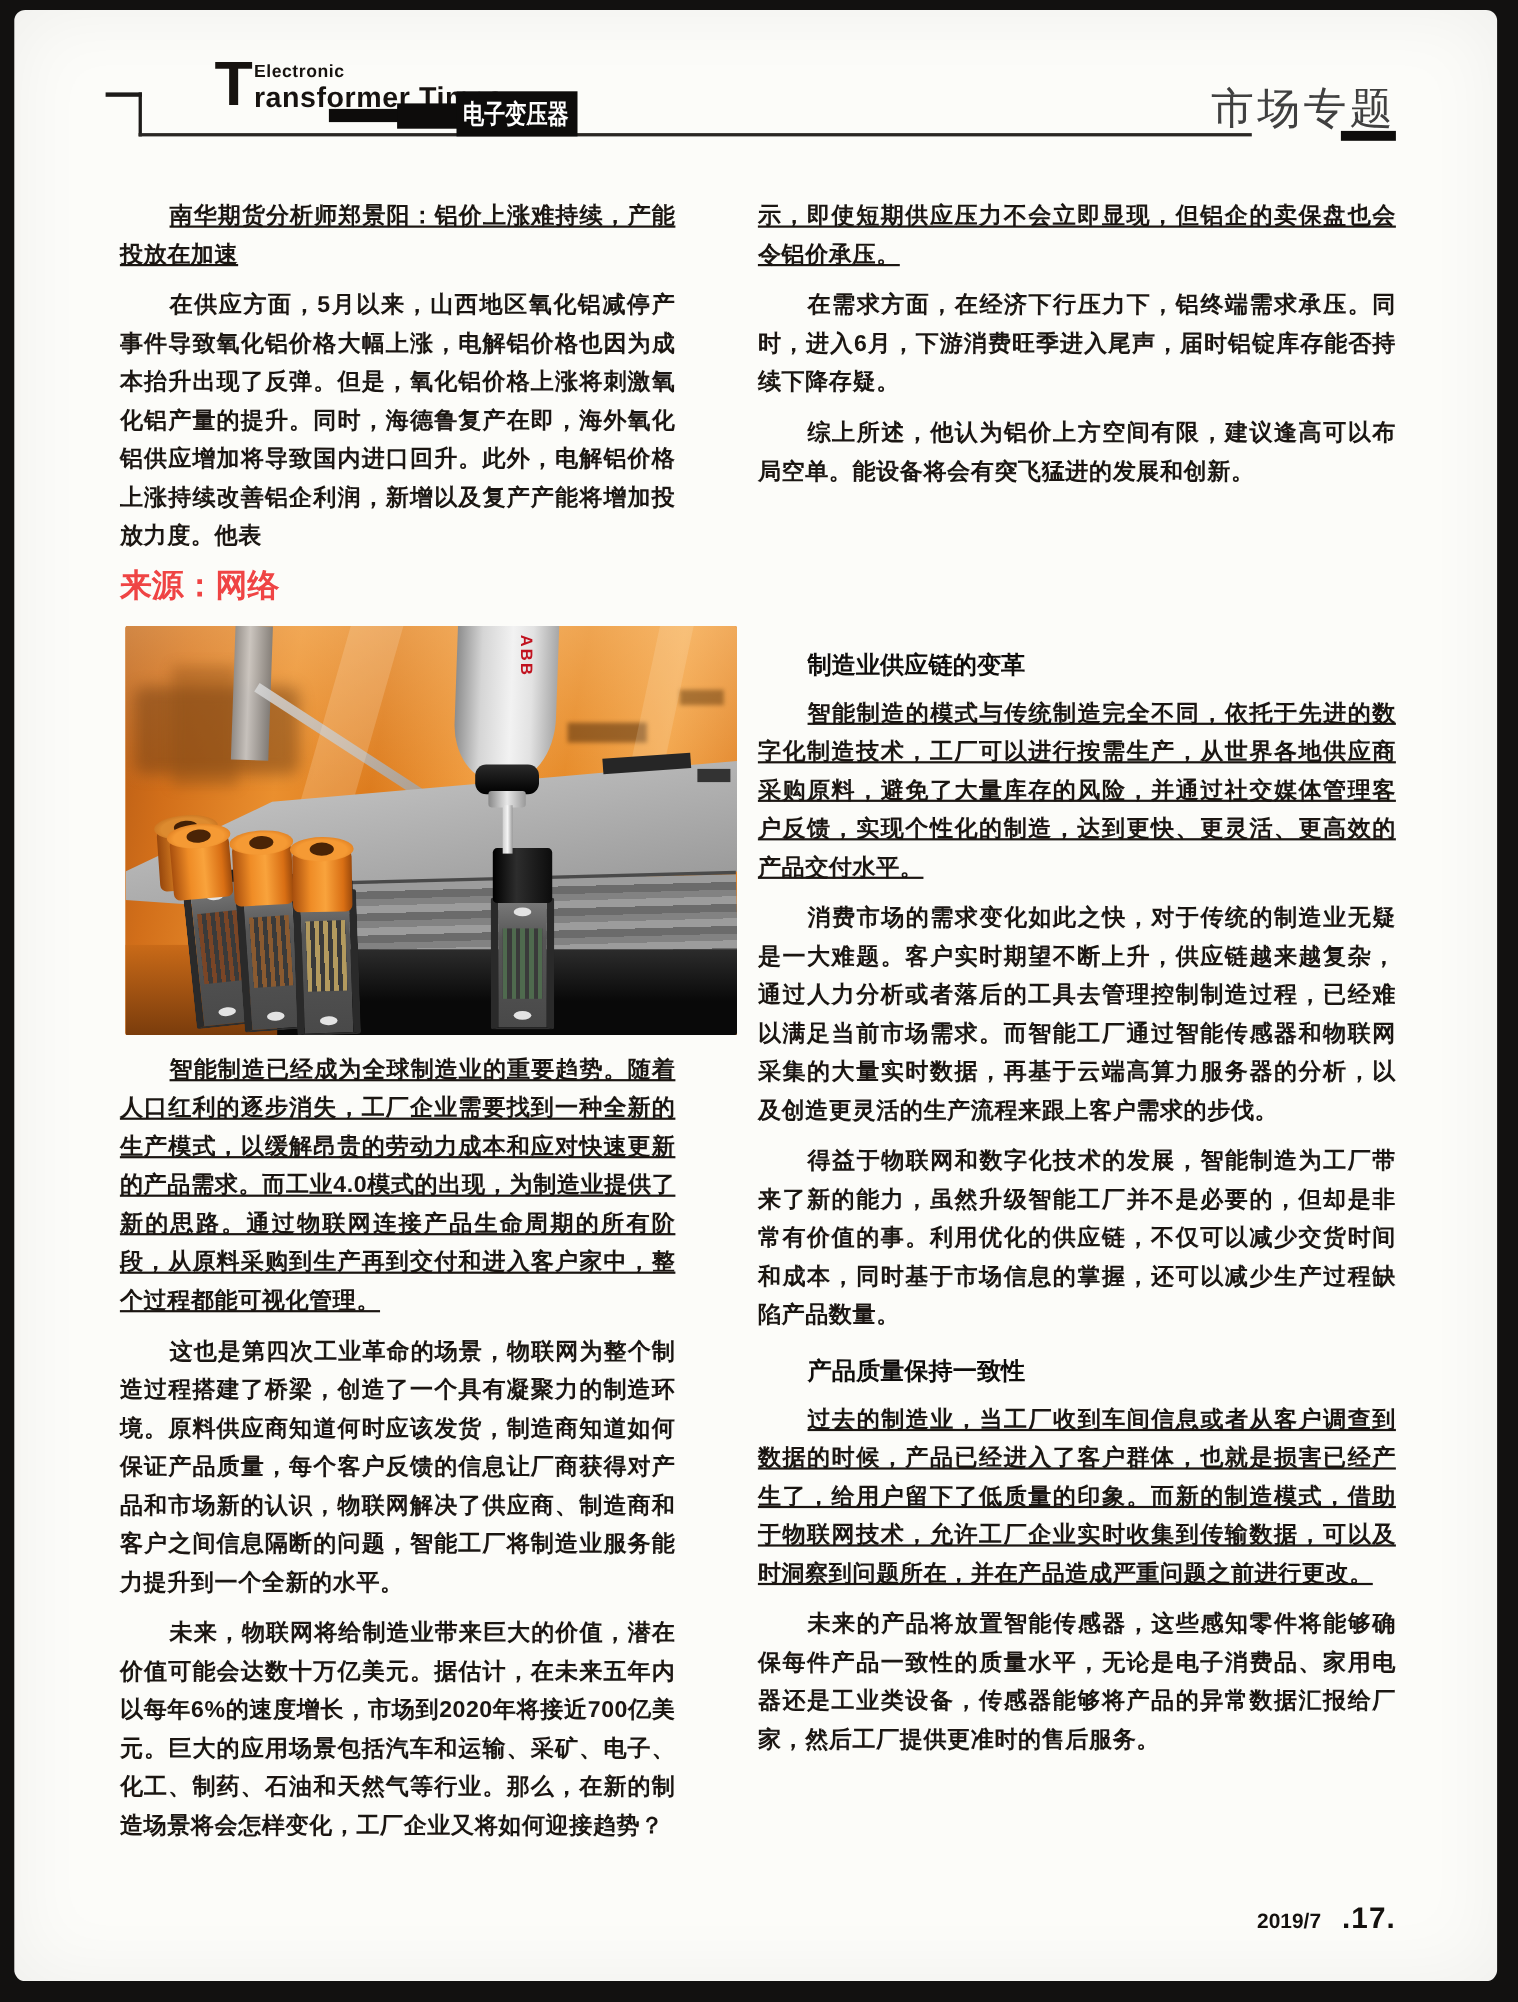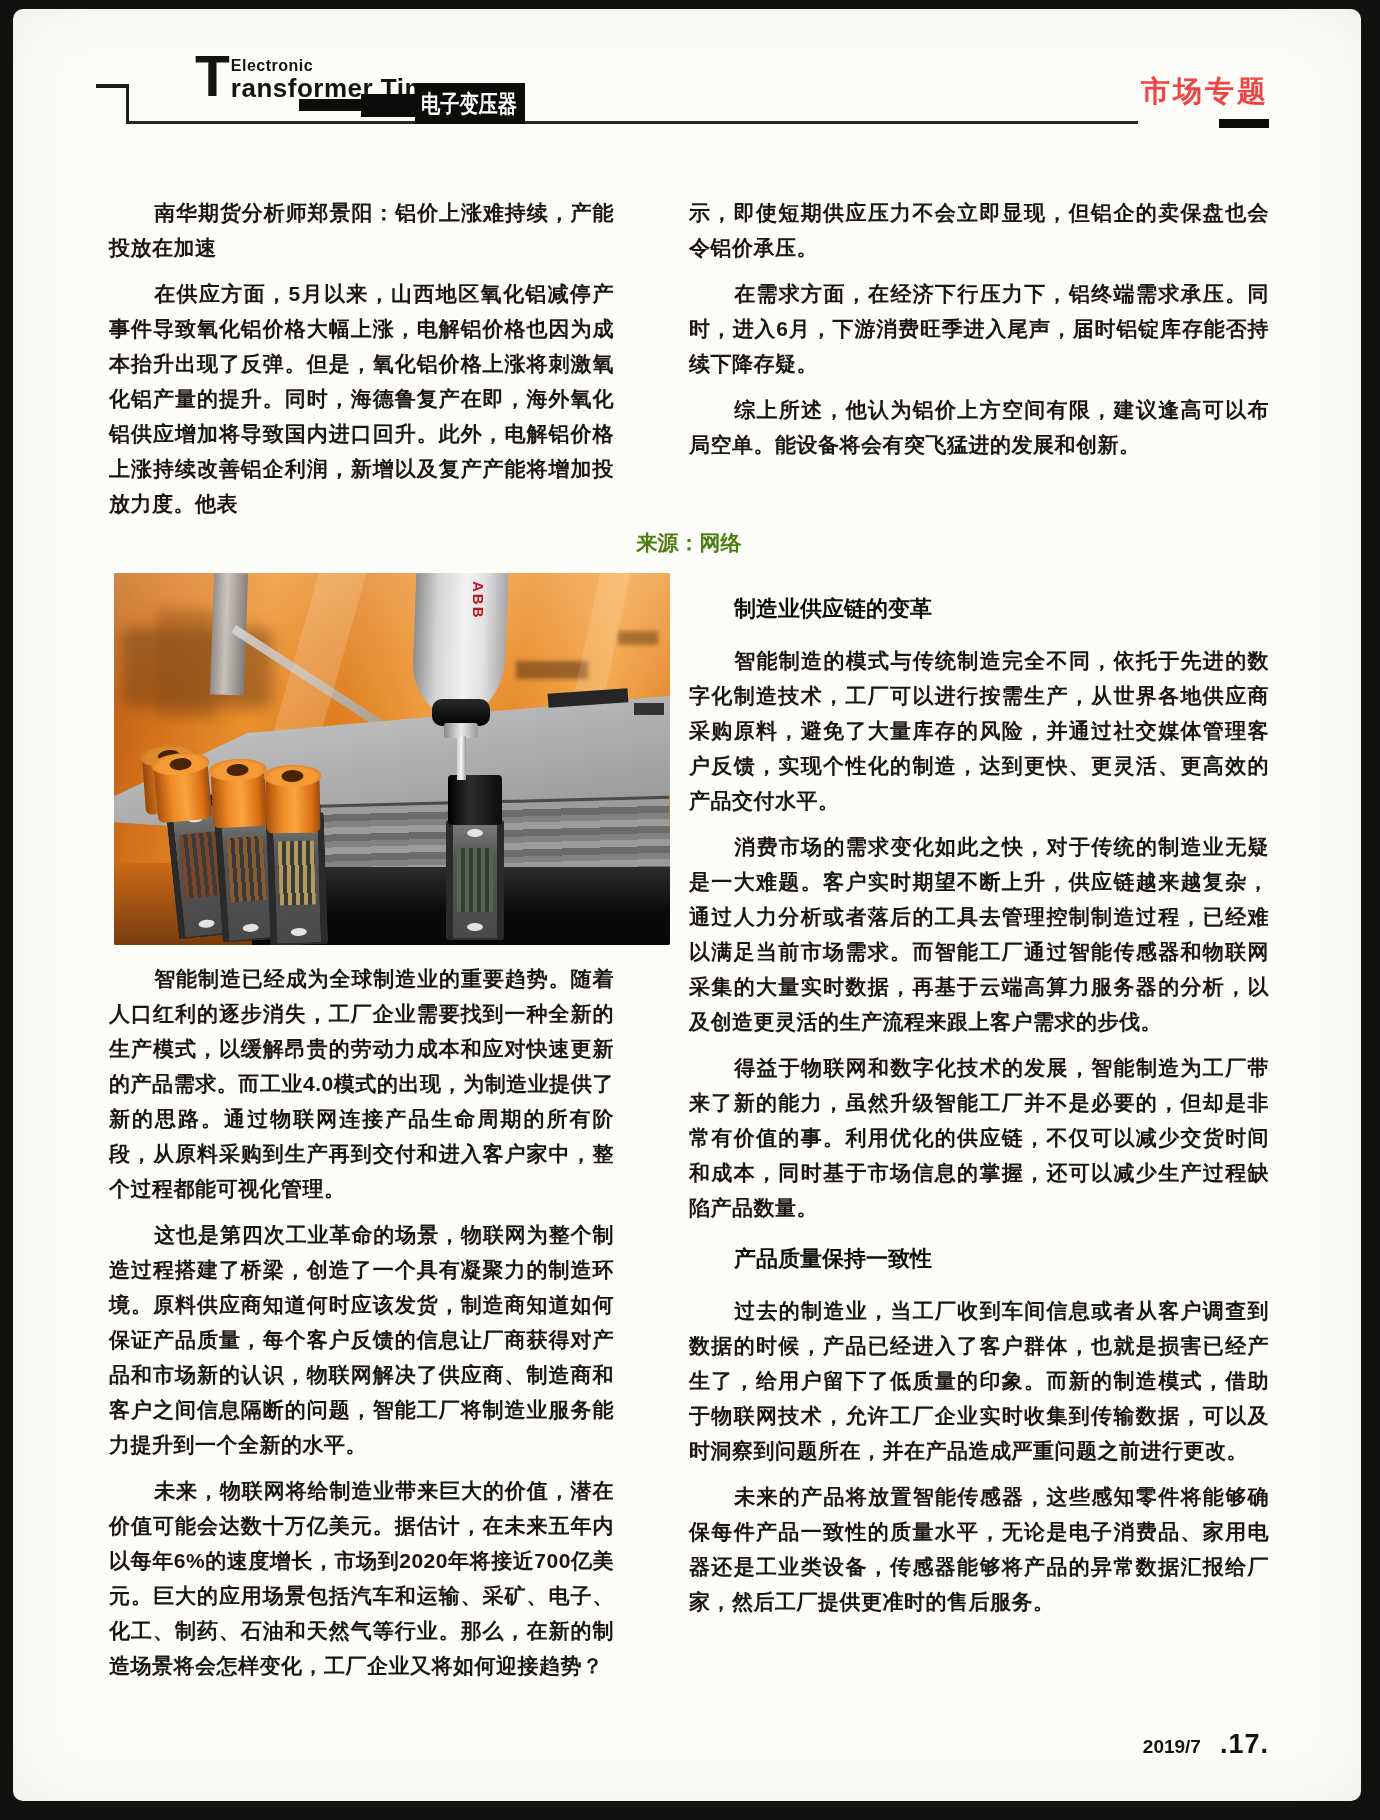--- a/index.html
+++ b/index.html
@@ -21,34 +21,34 @@
   .mh-tick{left:-13px;top:31px;width:33px;height:4px;background:#1d1b19;}
   .mh-vline{left:17px;top:31px;width:3px;height:40px;background:#1d1b19;}
   .mh-rule{left:17px;top:68px;width:1012px;height:3px;background:#2a2724;}
   .badge-step1{left:190px;top:46px;width:64px;height:12px;background:#0d0c0b;}
   .badge-step2{left:252px;top:41px;width:56px;height:23px;background:#0d0c0b;}
   .badge-box{left:306px;top:30px;width:110px;height:41px;background:#0d0c0b;color:#fff;
              display:flex;align-items:center;justify-content:center;}
   .badge-box .badge-txt{font-size:24px;font-weight:900;transform:scaleX(.8);white-space:nowrap;}
   .badge-mark{width:5px;height:15px;margin-left:2px;background:
       linear-gradient(180deg,#fff 0 4px,#0d0c0b 4px 6px,#fff 6px 10px,#0d0c0b 10px 11px,#fff 11px 15px);}
-  .section-label{right:0;top:19px;font-size:29px;font-weight:700;letter-spacing:3px;color:#ef4444;margin:0;}
+  .section-label{right:0;top:19px;font-size:39px;font-weight:400;letter-spacing:3px;color:#404040;margin:0;}
   .mh-thick{right:0;top:66px;width:50px;height:9px;background:#0d0c0b;}
   
   .cols{display:flex;}
   .col-left{width:505px;flex:none;margin-right:75px;}
   .col-right{width:580px;flex:none;}
   .top-section{margin-top:34px;}
   .article{margin-top:16px;}
   .para{font-size:21px;line-height:35px;font-weight:700;color:#1b1612;text-align:justify;
         letter-spacing:.5px;text-indent:2.15em;margin:11px 0 0;}
-  [data-repeat]>.para:first-child{margin-top:16px;}
+  [data-repeat]>.para:first-child{margin-top:0;text-decoration:underline;}
   .top-section .col-right>.para:first-child{text-indent:0;}
   .title{margin:26px 0 0;text-align:center;font-size:42px;font-weight:900;letter-spacing:2px;color:#0f0d0b;}
-  .source{margin-top:8px;text-align:center;font-size:21px;font-weight:800;color:#4d7c0f;}
+  .source{margin-top:8px;text-align:left;font-size:29px;font-weight:800;color:#ef4444;}
   .sec-heading{font-size:22px;font-weight:900;color:#0f0d0b;text-indent:2.05em;margin:16px 0 8px;line-height:36px;}
   .col-right .sec:first-child .sec-heading{margin-top:18px;}
   
   .footer{position:absolute;right:92px;top:1720px;display:flex;align-items:baseline;gap:19px;
           font-weight:900;color:#14110e;}
   .issue{font-size:19px;} .pageno{font-size:27px;letter-spacing:1px;}
   
   .photo{position:relative;width:556px;height:372px;margin:0 0 14px 5px;overflow:hidden;
          background:#d9771d;border-radius:2px;}
   .photo div,.photo span{position:absolute;}

